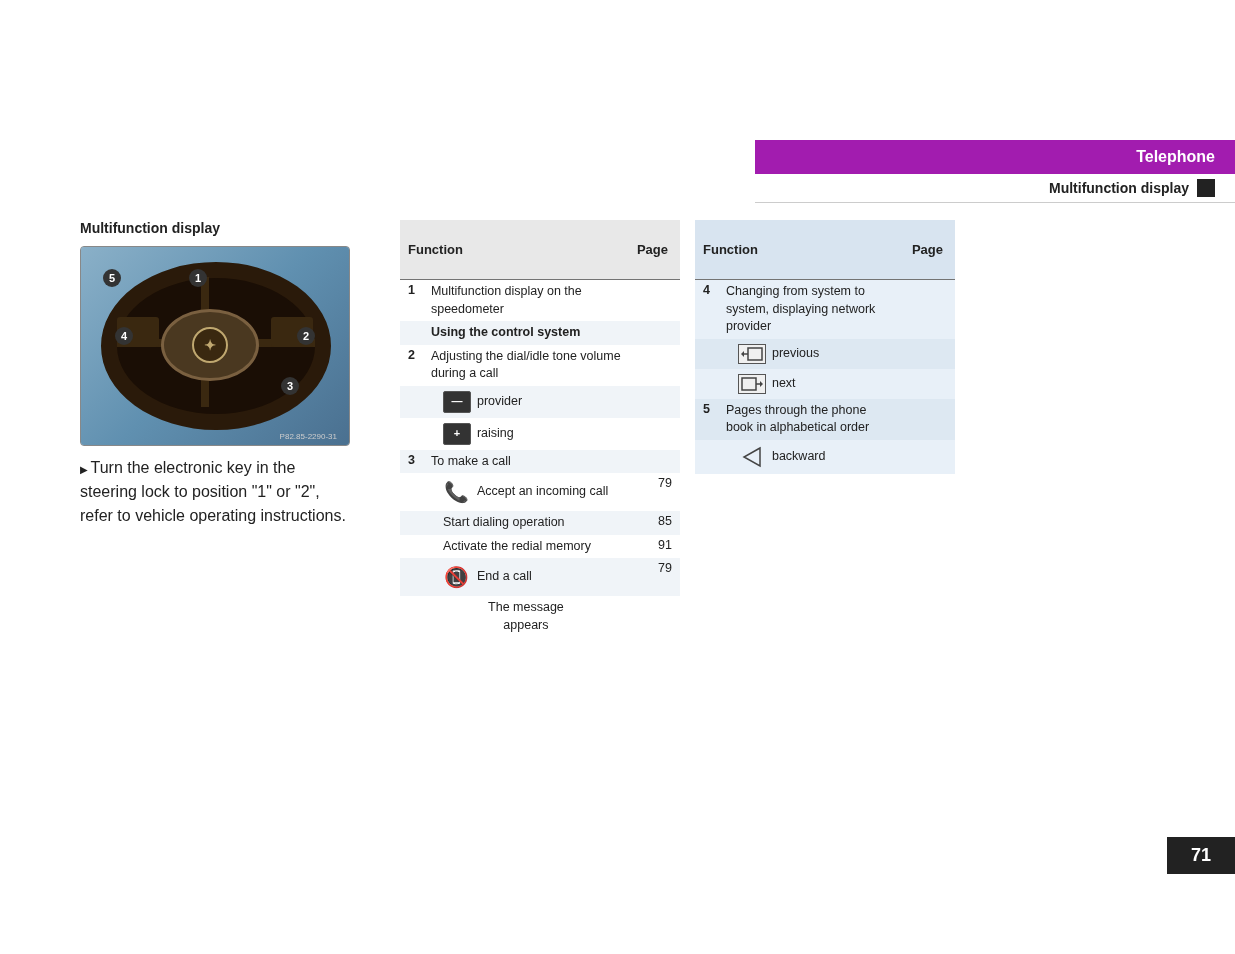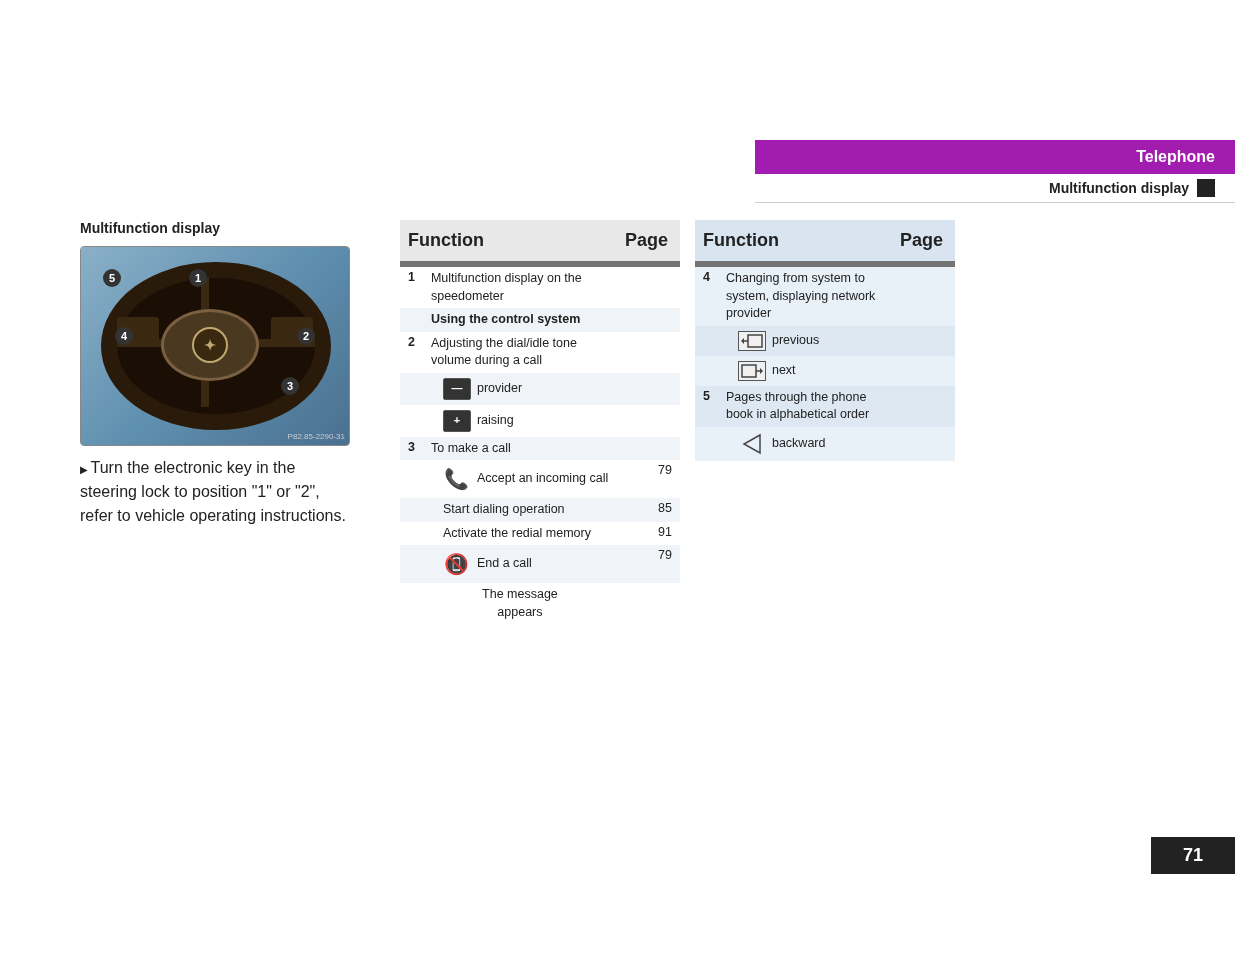--- a/index.html
+++ b/index.html
@@ -53,21 +53,21 @@
 
     
     .page-number-box {
       position: absolute;
       bottom: 80px;
       right: 0;
       background: #222;
       color: #fff;
       font-weight: bold;
       font-size: 18px;
-      padding: 8px 32px;
+      padding: 8px 24px;
       min-width: 60px;
       text-align: center;
     }
 
     
     .main-content {
       position: absolute;
       top: 220px;
       left: 80px;
       right: 40px;
@@ -105,21 +105,21 @@
       width: 18px; height: 18px;
       display: flex; align-items: center; justify-content: center;
     }
     .sw-bg-blue {
       position: absolute;
       top: 0; left: 0; right: 0; bottom: 0;
       background: linear-gradient(135deg, #8ab0c8 0%, #6090b0 50%, #4a7090 100%);
     }
     .sw-img-ref {
       position: absolute;
-      bottom: 4px; right: 4px;
+      bottom: 4px; right: 12px;
       font-size: 8px;
       color: #ccc;
     }
 
     .caption {
       margin-top: 10px;
       font-size: 16px;
       line-height: 1.5;
       max-width: 270px;
     }
@@ -142,25 +142,25 @@
 
     table.func-table {
       width: 100%;
       border-collapse: collapse;
       font-size: 12.5px;
     }
     table.func-table thead tr {
       background: #e8e8e8;
     }
     table.func-table thead th {
-      padding: 10px 8px;
+      padding: 22px 8px;
       text-align: left;
       font-weight: bold;
-      font-size: 18px;
-      border-bottom: 6px solid #737373;
+      font-size: 13px;
+      border-bottom: 1px solid #737373;
     }
     table.func-table thead th.page-col {
       text-align: right;
       padding-right: 12px;
       white-space: nowrap;
     }
     table.func-table tbody tr td {
       padding: 3px 8px;
       vertical-align: top;
     }

